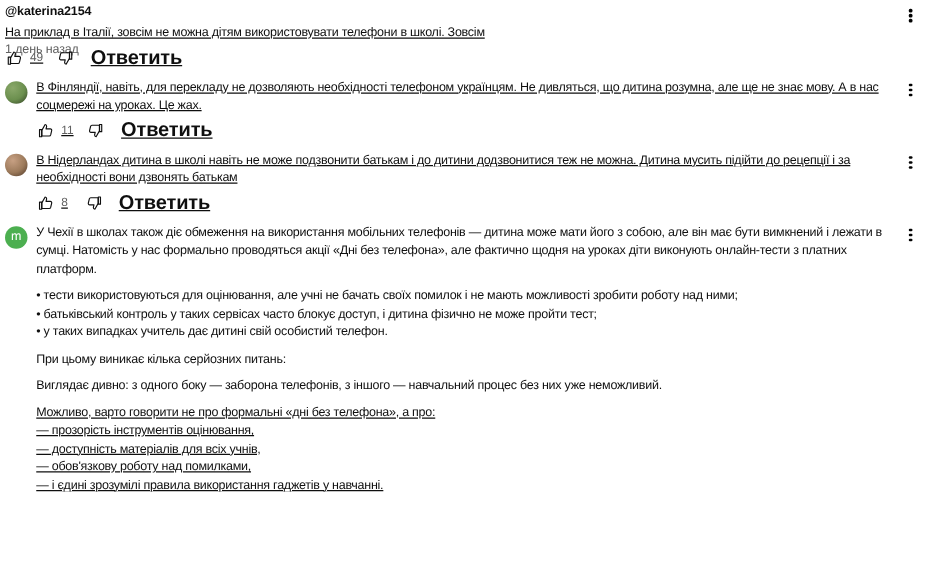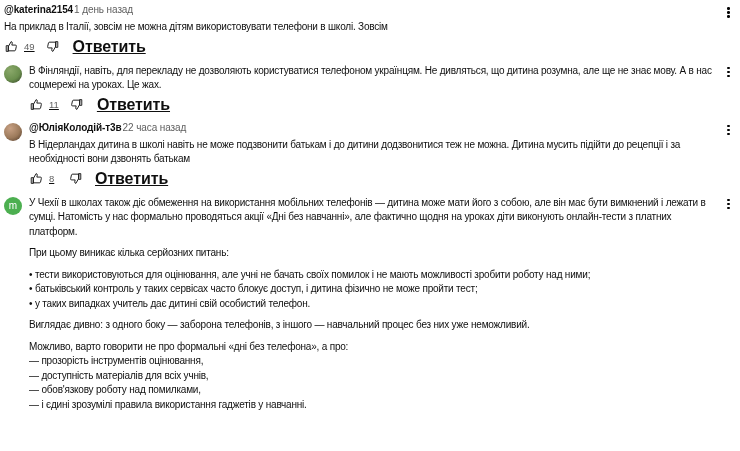--- a/index.html
+++ b/index.html
@@ -33,23 +33,24 @@
     align-items: center;
     justify-content: center;
     font-size: 10px;
     line-height: 1;
     font-weight: 400;
   }
   .content { flex: 1; min-width: 0; }
   .header {
     display: flex;
     align-items: baseline;
-    gap: 1px;
+    gap: 19px;
     margin-bottom: 4px;
     height: 12px;
+    flex-direction: column;
   }
   .username {
     font-size: 10px;
     font-weight: 700;
     color: #0f0f0f;
     letter-spacing: -0.1px;
     cursor: pointer;
   }
   .time {
     font-size: 10px;
@@ -60,21 +61,21 @@
   .body {
     font-size: 10px;
     line-height: 14.5px;
     letter-spacing: -0.2px;
     color: #0f0f0f;
   }
   .body p {
     margin: 0 0 7px 0;
     white-space: pre-line;
   }
-  .body p:last-child { margin-bottom: 0; }
+  .body p:last-child { margin-bottom: 0; text-decoration: underline; }
   .actions {
     display: flex;
     align-items: center;
     margin-top: 4px;
     height: 16px;
     text-decoration: underline;
   }
   .icon-btn {
     background: none;
     border: 0;
@@ -166,21 +167,21 @@
         <i></i>
         <i></i>
         <i></i>
       </button>
   </div>
 
   <div class="comment">
     <div class="avatar" style="background: radial-gradient(circle at 35% 30%, rgb(138, 168, 106), rgb(107, 143, 78) 55%, rgb(47, 61, 36));"></div>
     <div class="content">
       <div class="body">
-          <p>В Фінляндії, навіть, для перекладу не дозволяють користуватися телефоном українцям. Не дивляться, що дитина розумна, але ще не знає мову. А в нас соцмережі на уроках. Це жах.</p>
+          <p>В Фінляндії, навіть, для перекладу не дозволяють необхідності телефоном українцям. Не дивляться, що дитина розумна, але ще не знає мову. А в нас соцмережі на уроках. Це жах.</p>
         </div>
       <div class="actions">
         <button class="icon-btn like">
           <span>
               <svg width="13" height="13" viewBox="0 0 24 24" fill="none" stroke="#0f0f0f" stroke-width="1.7" stroke-linejoin="round" stroke-linecap="round">
                 <path d="M3 10.5h3.2V21H3z"></path>
                 <path d="M6.4 11.6 11.3 3c1.25.1 2.2 1.15 2.2 2.4 0 .2-.03.42-.08.62l-.8 3.38H19a2 2 0 0 1 1.95 2.45l-1.5 6.55A2.15 2.15 0 0 1 17.35 20H6.4z"></path>
               </svg>
             </span>
         </button>
@@ -199,24 +200,20 @@
     <button class="menu">
         <i></i>
         <i></i>
         <i></i>
       </button>
   </div>
 
   <div class="comment">
     <div class="avatar" style="background: radial-gradient(circle at 35% 30%, rgb(199, 160, 131), rgb(156, 122, 91) 55%, rgb(74, 53, 38));"></div>
     <div class="content">
-      <div class="header">
-        <span class="username">@ЮліяКолодій-т3в</span>
-        <span class="time">22 часа назад</span>
-      </div>
       <div class="body">
           <p>В Нідерландах дитина в школі навіть не може подзвонити батькам і до дитини додзвонитися теж не можна. Дитина мусить підійти до рецепції і за необхідності вони дзвонять батькам</p>
         </div>
       <div class="actions">
         <button class="icon-btn like">
           <span>
               <svg width="13" height="13" viewBox="0 0 24 24" fill="none" stroke="#0f0f0f" stroke-width="1.7" stroke-linejoin="round" stroke-linecap="round">
                 <path d="M3 10.5h3.2V21H3z"></path>
                 <path d="M6.4 11.6 11.3 3c1.25.1 2.2 1.15 2.2 2.4 0 .2-.03.42-.08.62l-.8 3.38H19a2 2 0 0 1 1.95 2.45l-1.5 6.55A2.15 2.15 0 0 1 17.35 20H6.4z"></path>
               </svg>
@@ -238,25 +235,25 @@
         <i></i>
         <i></i>
         <i></i>
       </button>
   </div>
 
   <div class="comment">
     <div class="avatar letter" style="background: rgb(76, 175, 80); color: rgb(255, 255, 255);">m</div>
     <div class="content">
       <div class="body">
-          <p>У Чехії в школах також діє обмеження на використання мобільних телефонів — дитина може мати його з собою, але він має бути вимкнений і лежати в сумці. Натомість у нас формально проводяться акції «Дні без навчанні», але фактично щодня на уроках діти виконують онлайн-тести з платних платформ.</p>
-          <p>При цьому виникає кілька серйозних питань:</p>
+          <p>У Чехії в школах також діє обмеження на використання мобільних телефонів — дитина може мати його з собою, але він має бути вимкнений і лежати в сумці. Натомість у нас формально проводяться акції «Дні без телефона», але фактично щодня на уроках діти виконують онлайн-тести з платних платформ.</p>
           <p>• тести використовуються для оцінювання, але учні не бачать своїх помилок і не мають можливості зробити роботу над ними;
 • батьківський контроль у таких сервісах часто блокує доступ, і дитина фізично не може пройти тест;
 • у таких випадках учитель дає дитині свій особистий телефон.</p>
+          <p>При цьому виникає кілька серйозних питань:</p>
           <p>Виглядає дивно: з одного боку — заборона телефонів, з іншого — навчальний процес без них уже неможливий.</p>
           <p>Можливо, варто говорити не про формальні «дні без телефона», а про:
 — прозорість інструментів оцінювання,
 — доступність матеріалів для всіх учнів,
 — обов'язкову роботу над помилками,
 — і єдині зрозумілі правила використання гаджетів у навчанні.</p>
         </div>
 
     </div>
     <button class="menu">

